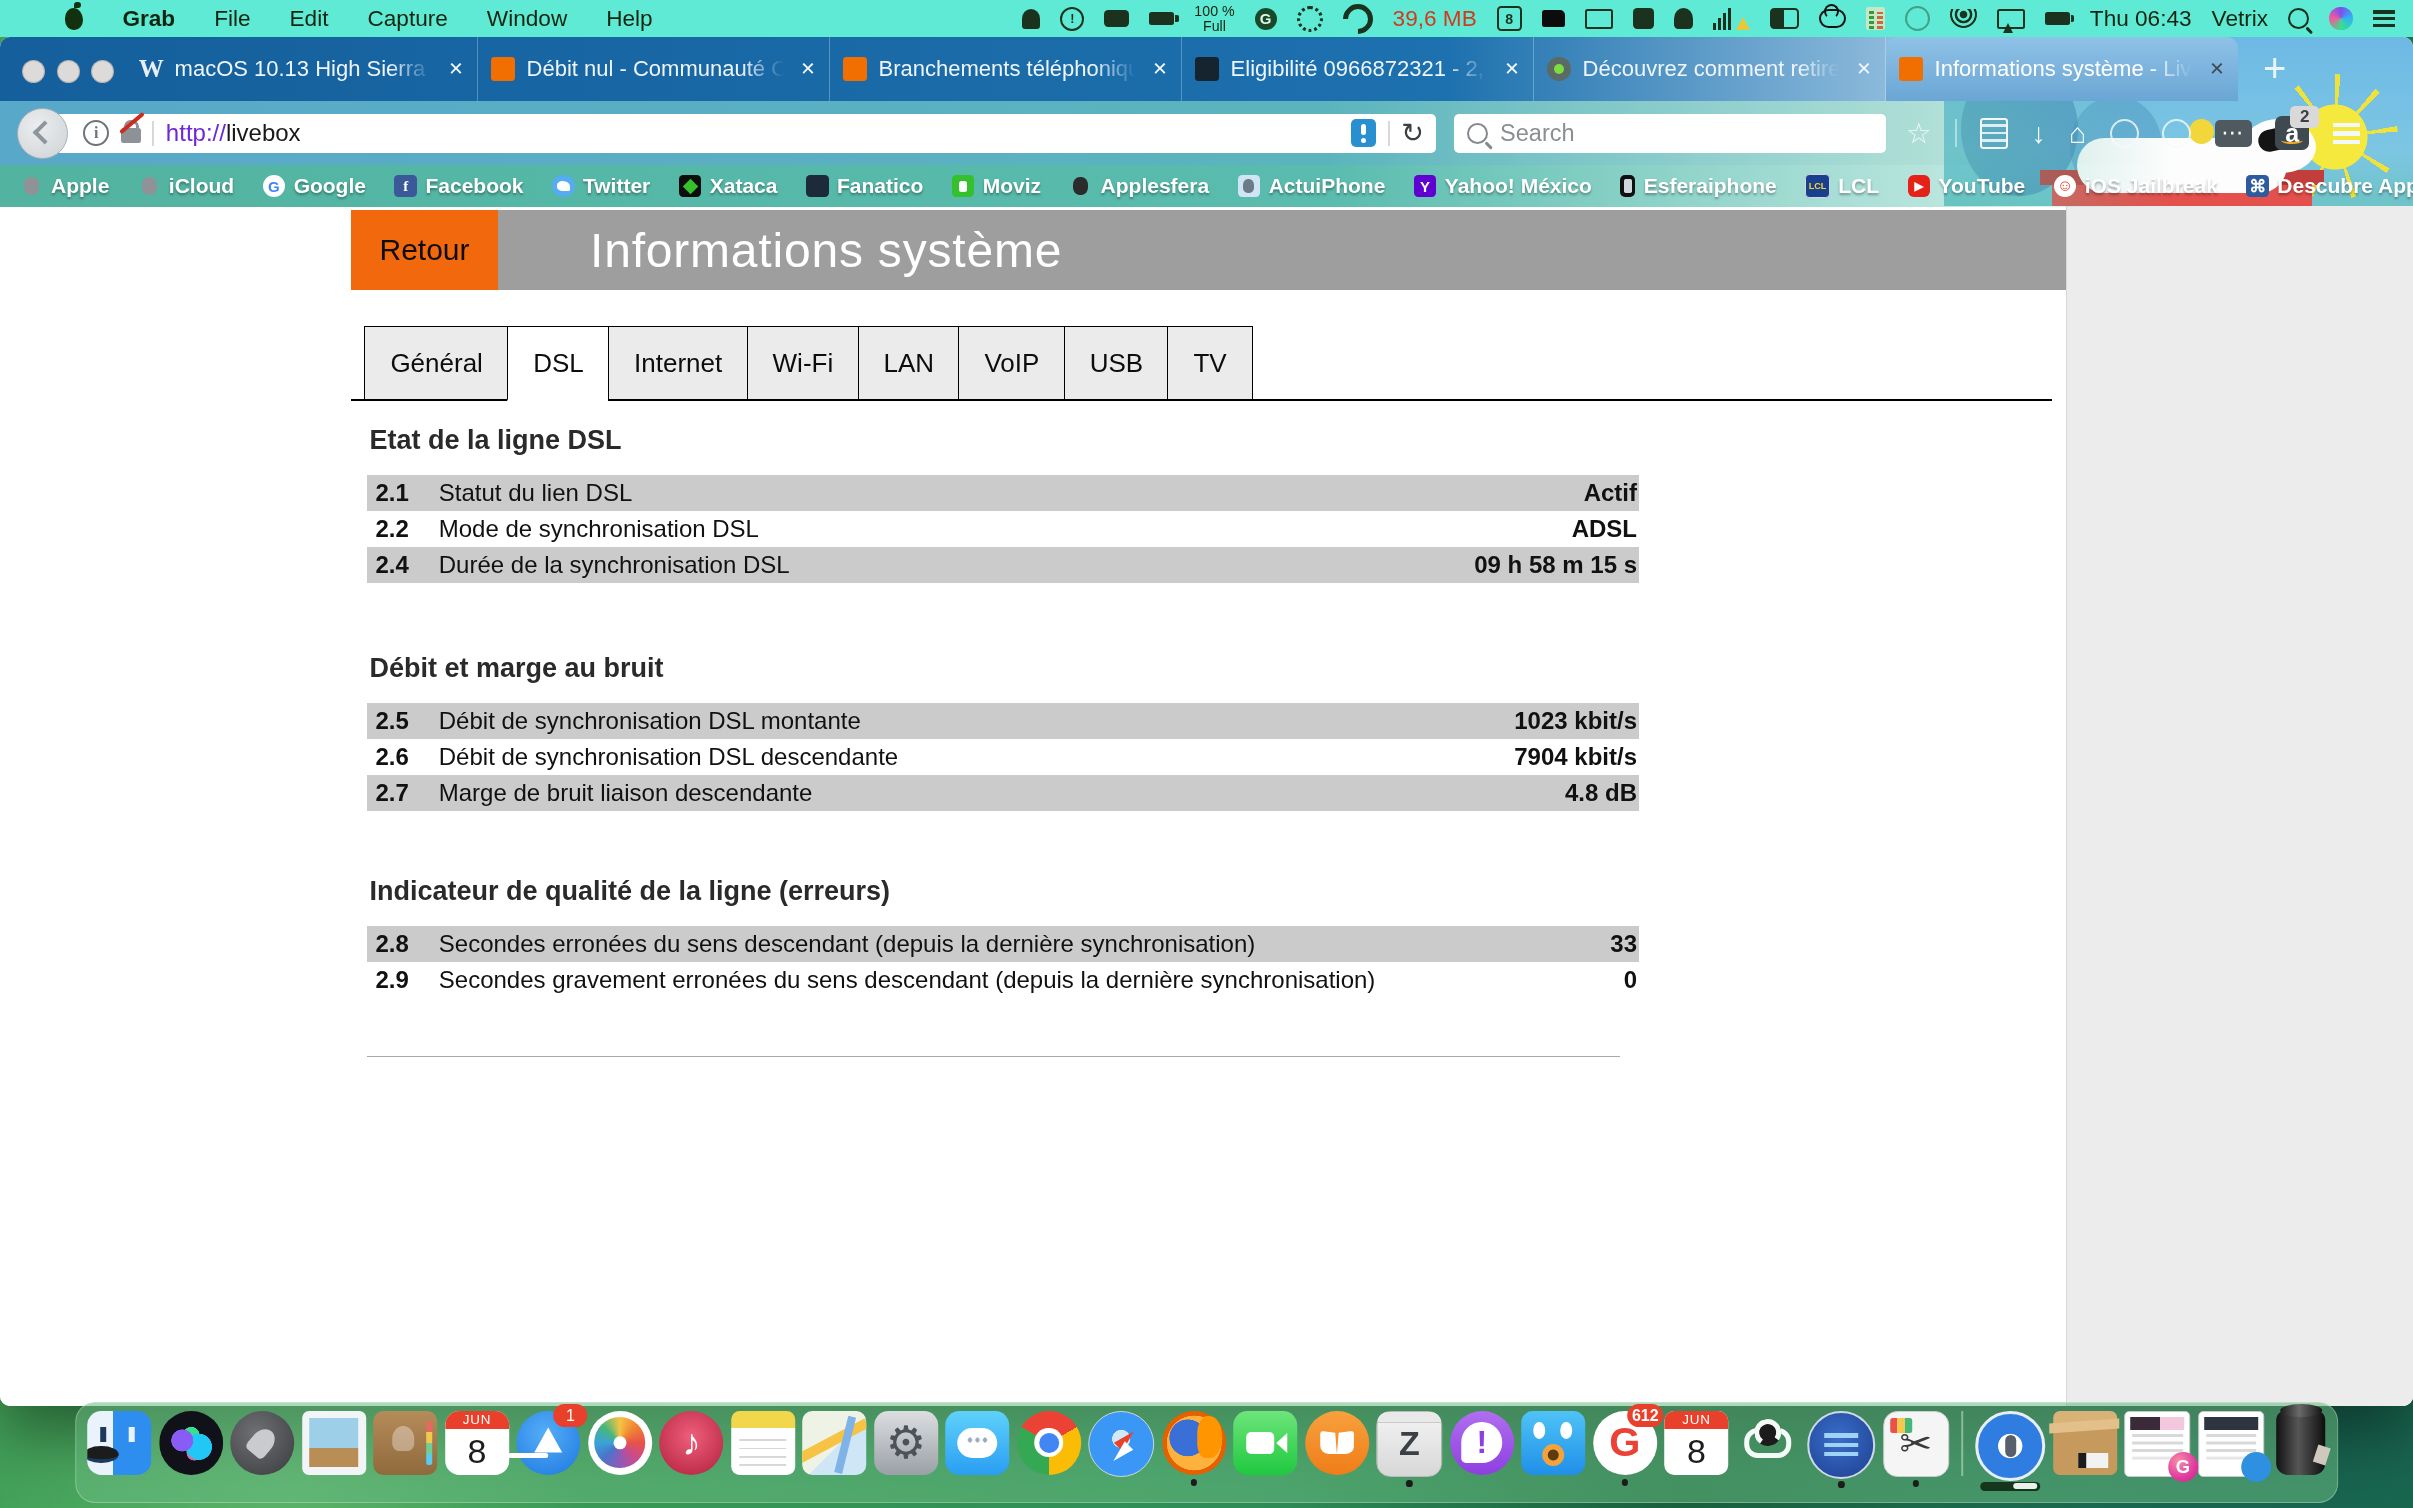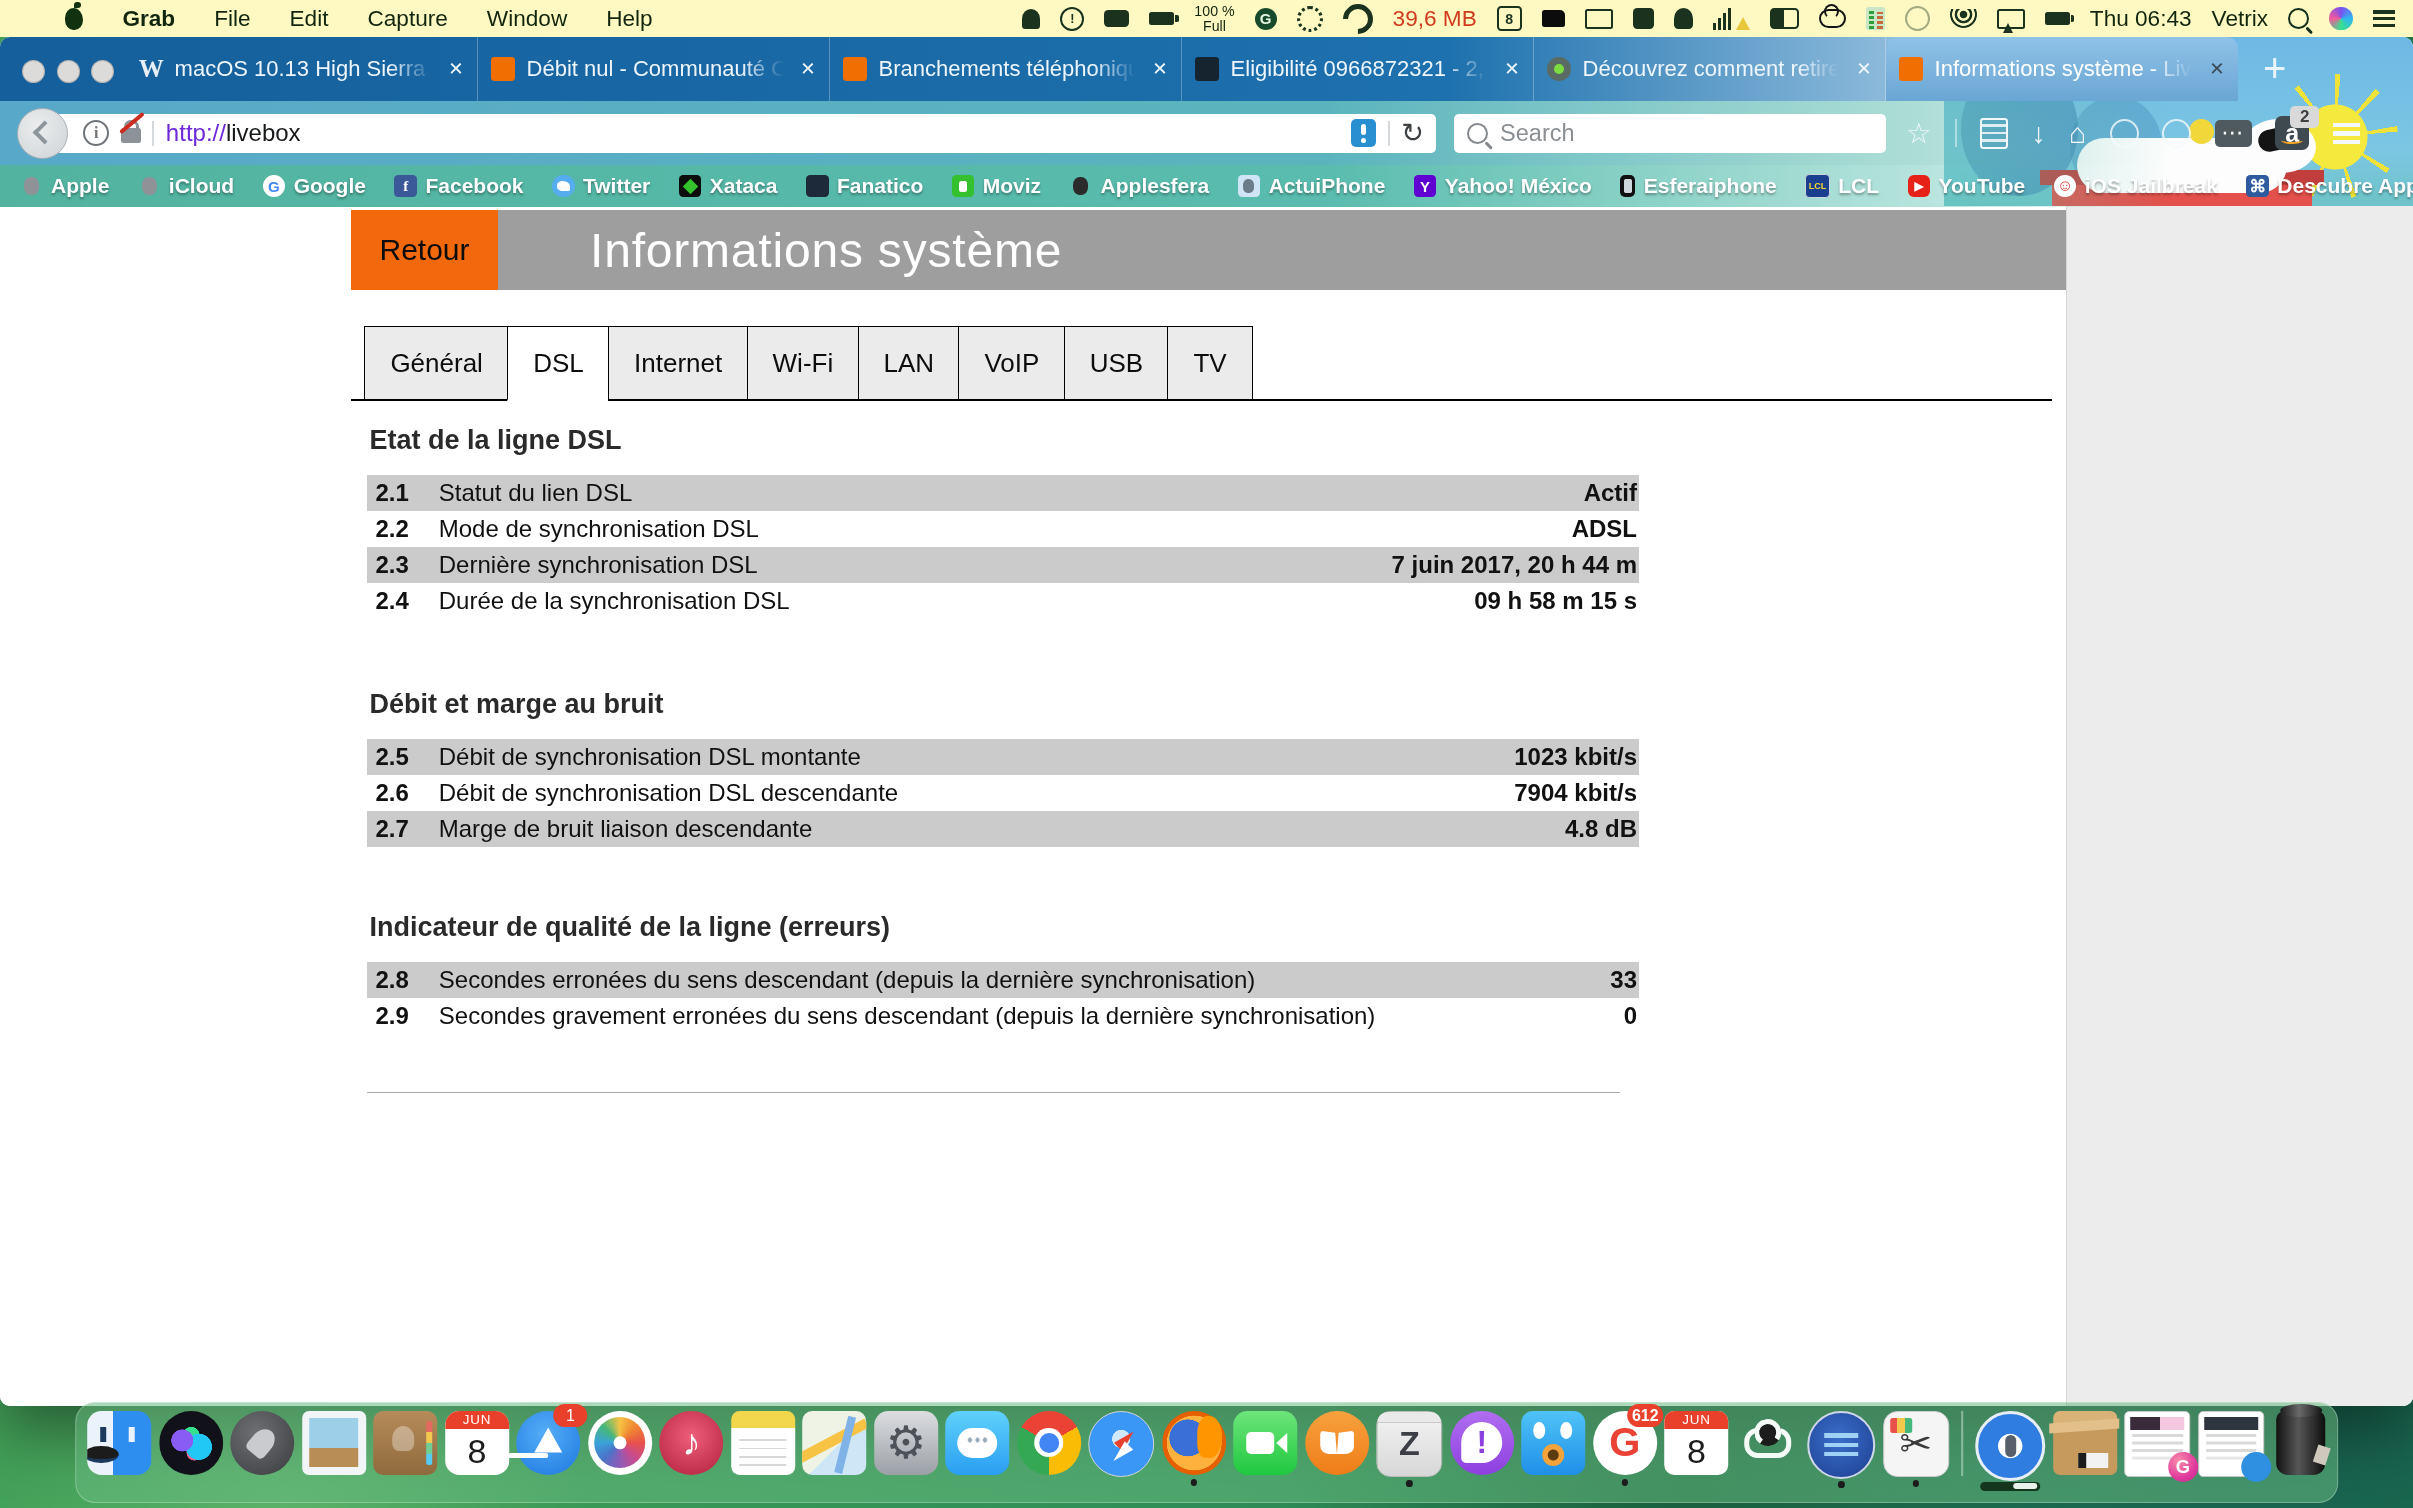--- a/index.html
+++ b/index.html
@@ -6,21 +6,21 @@
   body{
     width:2413px;height:1508px;overflow:hidden;position:relative;
     font-family:"Liberation Sans",sans-serif;
     background:
       radial-gradient(754px 352px at 92% 96%,rgba(20,90,80,.75),rgba(20,90,80,0) 70%),
       radial-gradient(587px 251px at 70% 99%,rgba(10,60,40,.5),rgba(10,60,40,0) 70%),
       radial-gradient(419px 218px at 12% 99%,rgba(150,220,140,.35),rgba(150,220,140,0) 70%),
       linear-gradient(105deg,#49a75c 0%,#3b9b55 30%,#2f8f57 55%,#278153 75%,#1d6f4e 100%);
   }
   
-  .menubar{height:37px;background:#fef9c3;display:flex;align-items:center;
+  .menubar{height:37px;background:#5eead4;display:flex;align-items:center;
     padding:0 18.4px 0 65px;font-size:22.6px;color:#12260f;gap:0;position:relative;z-index:50;}
   .mb-left{display:flex;align-items:center;gap:39px;}
   .apple{width:18.4px;height:22px;background:#12320f;border-radius:46% 54% 46% 46%;position:relative;}
   .apple::before{content:'';position:absolute;top:-5.9px;left:9.2px;width:6.7px;height:6.7px;background:#12320f;border-radius:50% 50% 50% 0;}
   .mb-app{font-weight:700;}
   .mb-right{margin-left:auto;display:flex;align-items:center;gap:20px;}
   .mi{display:inline-flex;align-items:center;justify-content:center;flex:none;}
   .ic{background:#1b331e;}
   .s-bell{width:18.4px;height:20px;border-radius:50% 50% 18% 18%;}
   .s-ring{width:20px;height:20px;border:2.5px solid #1b331e;border-radius:50%;font-size:12.6px;font-weight:700;color:#1b331e;}
@@ -527,25 +527,20 @@
             <span class="num">2.1</span>
             <span class="lbl">Statut du lien DSL</span>
             <span class="val">Actif</span>
           </div>
         <div class="row">
             <span class="num">2.2</span>
             <span class="lbl">Mode de synchronisation DSL</span>
             <span class="val">ADSL</span>
           </div>
         <div class="row">
-            <span class="num">2.3</span>
-            <span class="lbl">Dernière synchronisation DSL</span>
-            <span class="val">7 juin 2017, 20 h 44 m</span>
-          </div>
-        <div class="row">
             <span class="num">2.4</span>
             <span class="lbl">Durée de la synchronisation DSL</span>
             <span class="val">09 h 58 m 15 s</span>
           </div>
       </div>
 
       <h3 class="section-h sh2">Débit et marge au bruit</h3>
       <div class="tbl">
         <div class="row">
             <span class="num">2.5</span>

